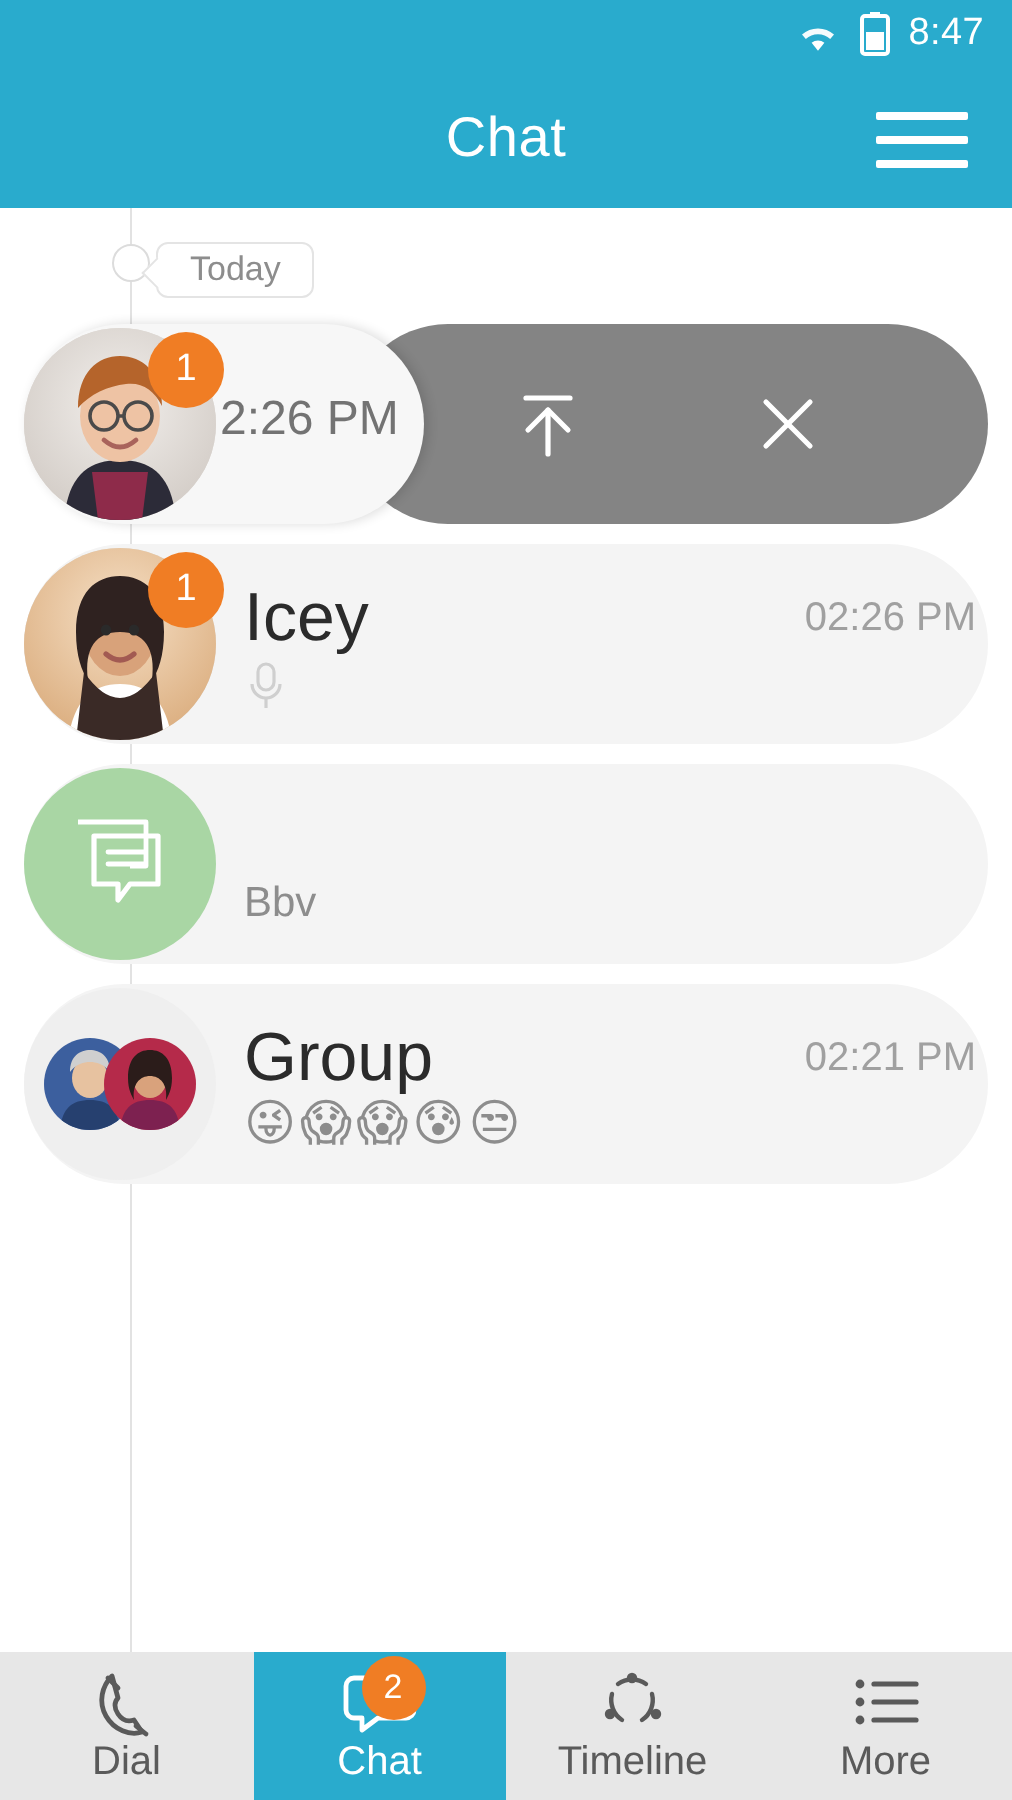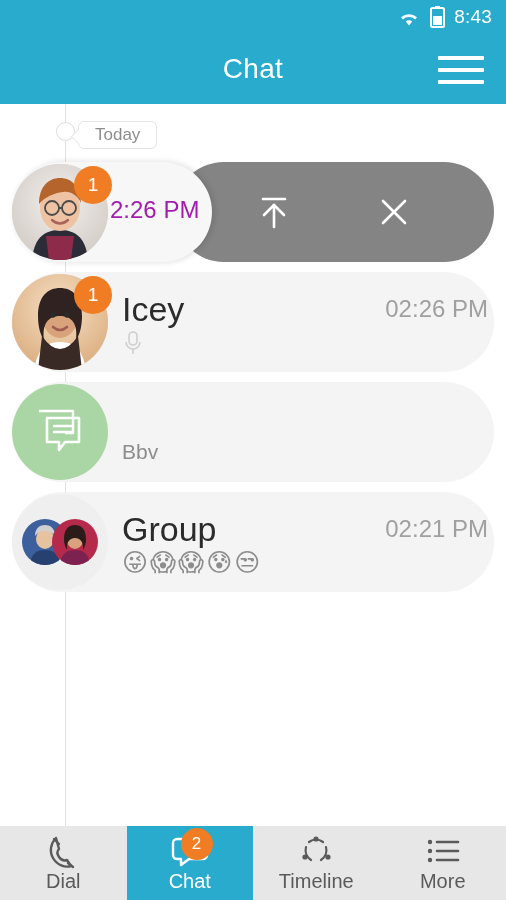--- a/index.html
+++ b/index.html
@@ -95,30 +95,30 @@
   }
   .row-text{position:absolute;left:122px;top:0;right:18px;height:100px;}
   .row-top{
     position:absolute;left:0;right:0;top:22px;height:30px;
     display:flex;align-items:center;
   }
   .row-name{
     font-size:34px;color:#2b2b2b;white-space:nowrap;
   }
   .row-time{
-    font-size:24px;color:#a0a0a0;margin-left:10px;white-space:nowrap;
+    font-size:20px;color:#a0a0a0;margin-left:10px;white-space:nowrap;
   }
   .row-time.right{margin-left:auto;}
   .row-sub{
     position:absolute;left:0;top:58px;height:28px;
     display:flex;
     font-size:21px;color:#8d8d8d;
   }
   .slid-time{
-    position:absolute;left:98px;top:34px;font-size:24px;color:#a21caf;
+    position:absolute;left:98px;top:34px;font-size:24px;color:#737373;
   }
   .act-btn{width:60px;height:60px;display:flex;align-items:center;justify-content:center;cursor:pointer;}
 
   
   .avatar-group{
     position:absolute;left:12px;top:2px;width:96px;height:96px;border-radius:50%;
     background:#efefef;
   }
   .ga{position:absolute;width:46px;height:46px;border-radius:50%;overflow:hidden;top:25px;}
   .ga.a1{left:10px;}
@@ -164,21 +164,21 @@
         <path d="M12 1.2 a17 17 0 0 0-11.3 4.3 l0 0" fill="none" stroke="#fff" stroke-width="0"></path>
       </svg>
     </span>
     <span class="st-icon">
       <svg width="15" height="22" viewBox="0 0 15 22">
         <rect x="5" y="0" width="5" height="2" fill="#fff"></rect>
         <rect x="1" y="2" width="13" height="19" rx="1.5" fill="none" stroke="#fff" stroke-width="2"></rect>
         <rect x="3" y="10" width="9" height="9" fill="#fff"></rect>
       </svg>
     </span>
-    <span class="st-time">8:43</span>
+    <span class="st-time">8:47</span>
   </div>
 
   <div class="appbar">
     <div class="appbar-title">Chat</div>
     <div class="menu-btn">
       <i></i>
         <i></i>
         <i></i>
     </div>
   </div>

